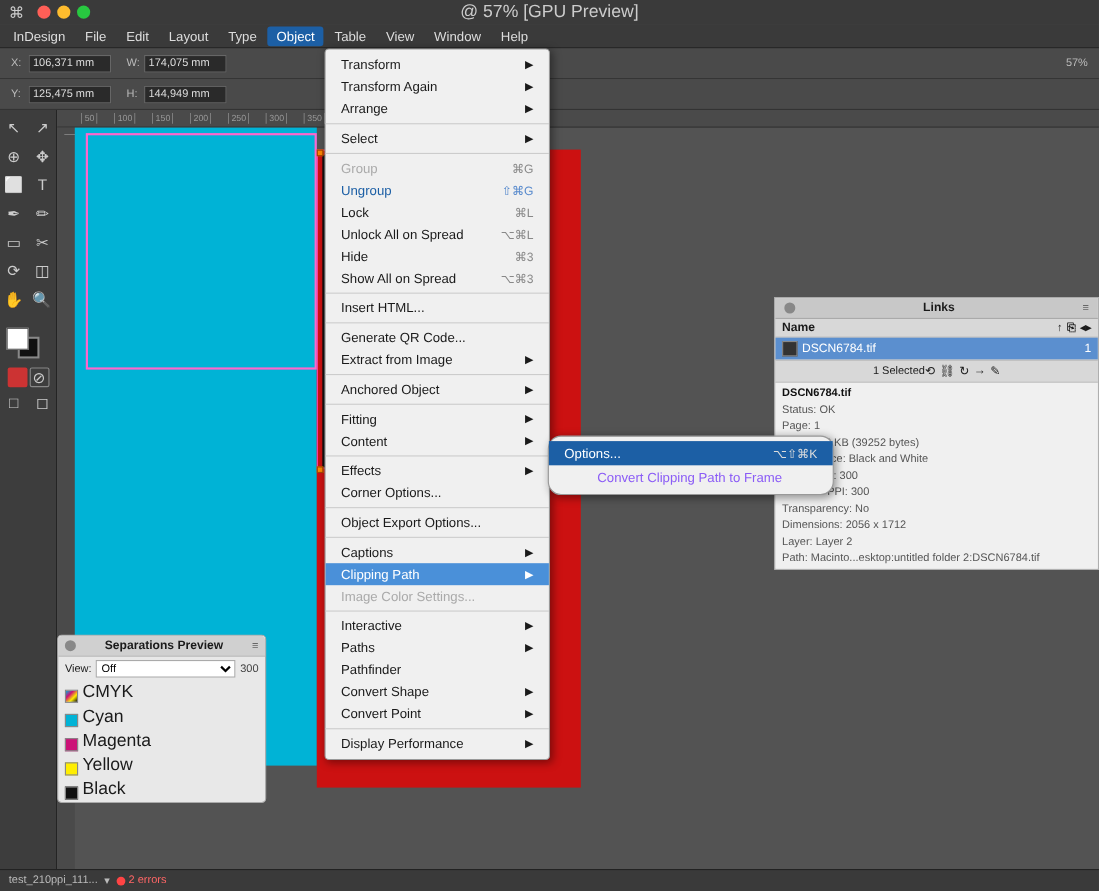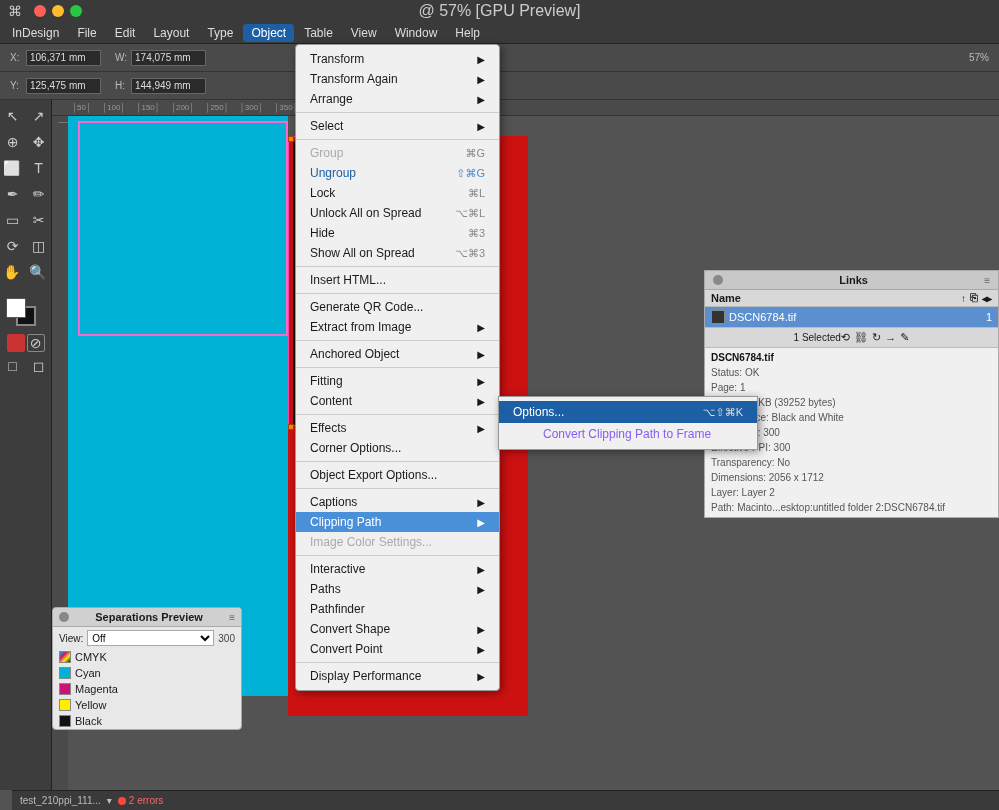--- a/index.html
+++ b/index.html
@@ -219,24 +219,24 @@
       border: 1px solid #aaa;
       flex: 1;
       height: 16px;
     }
     .sep-num {
       font-size: 10px;
       color: #444;
     }
     .sep-row {
       display: flex;
-      align-items: flex-start;
+      align-items: flex-end;
       padding: 2px 6px;
       gap: 4px;
-      font-size: 11px;
+      font-size: 16px;
     }
     .sep-swatch {
       width: 12px; height: 12px;
       border: 1px solid #888;
     }
 
     
     .links-panel {
       position: absolute;
       top: 260px;
@@ -356,21 +356,21 @@
     
     .submenu {
       position: absolute;
       top: 396px;
       left: 498px;
       width: 260px;
       background: #f0f0f0;
       border: 1px solid #999;
       box-shadow: 2px 2px 8px rgba(0,0,0,0.4);
       z-index: 101;
-      border-radius: 0;
+      border-radius: 12px;
       padding: 4px 0;
     }
     .submenu-item {
       padding: 4px 14px;
       font-size: 12px;
       color: #1a1a1a;
       display: flex;
       align-items: center;
       justify-content: space-between;
       cursor: pointer;
@@ -397,21 +397,20 @@
       background: #3a3a3a;
       display: flex;
       align-items: center;
       padding: 0 8px;
       gap: 6px;
       position: absolute;
       bottom: 0;
       left: 0;
       right: 0;
       border-top: 1px solid #222;
-      margin-left: 12px;
     }
     .status-text {
       color: #bbb;
       font-size: 10px;
     }
     .status-error {
       display: flex;
       align-items: center;
       gap: 3px;
       color: #ff6666;

